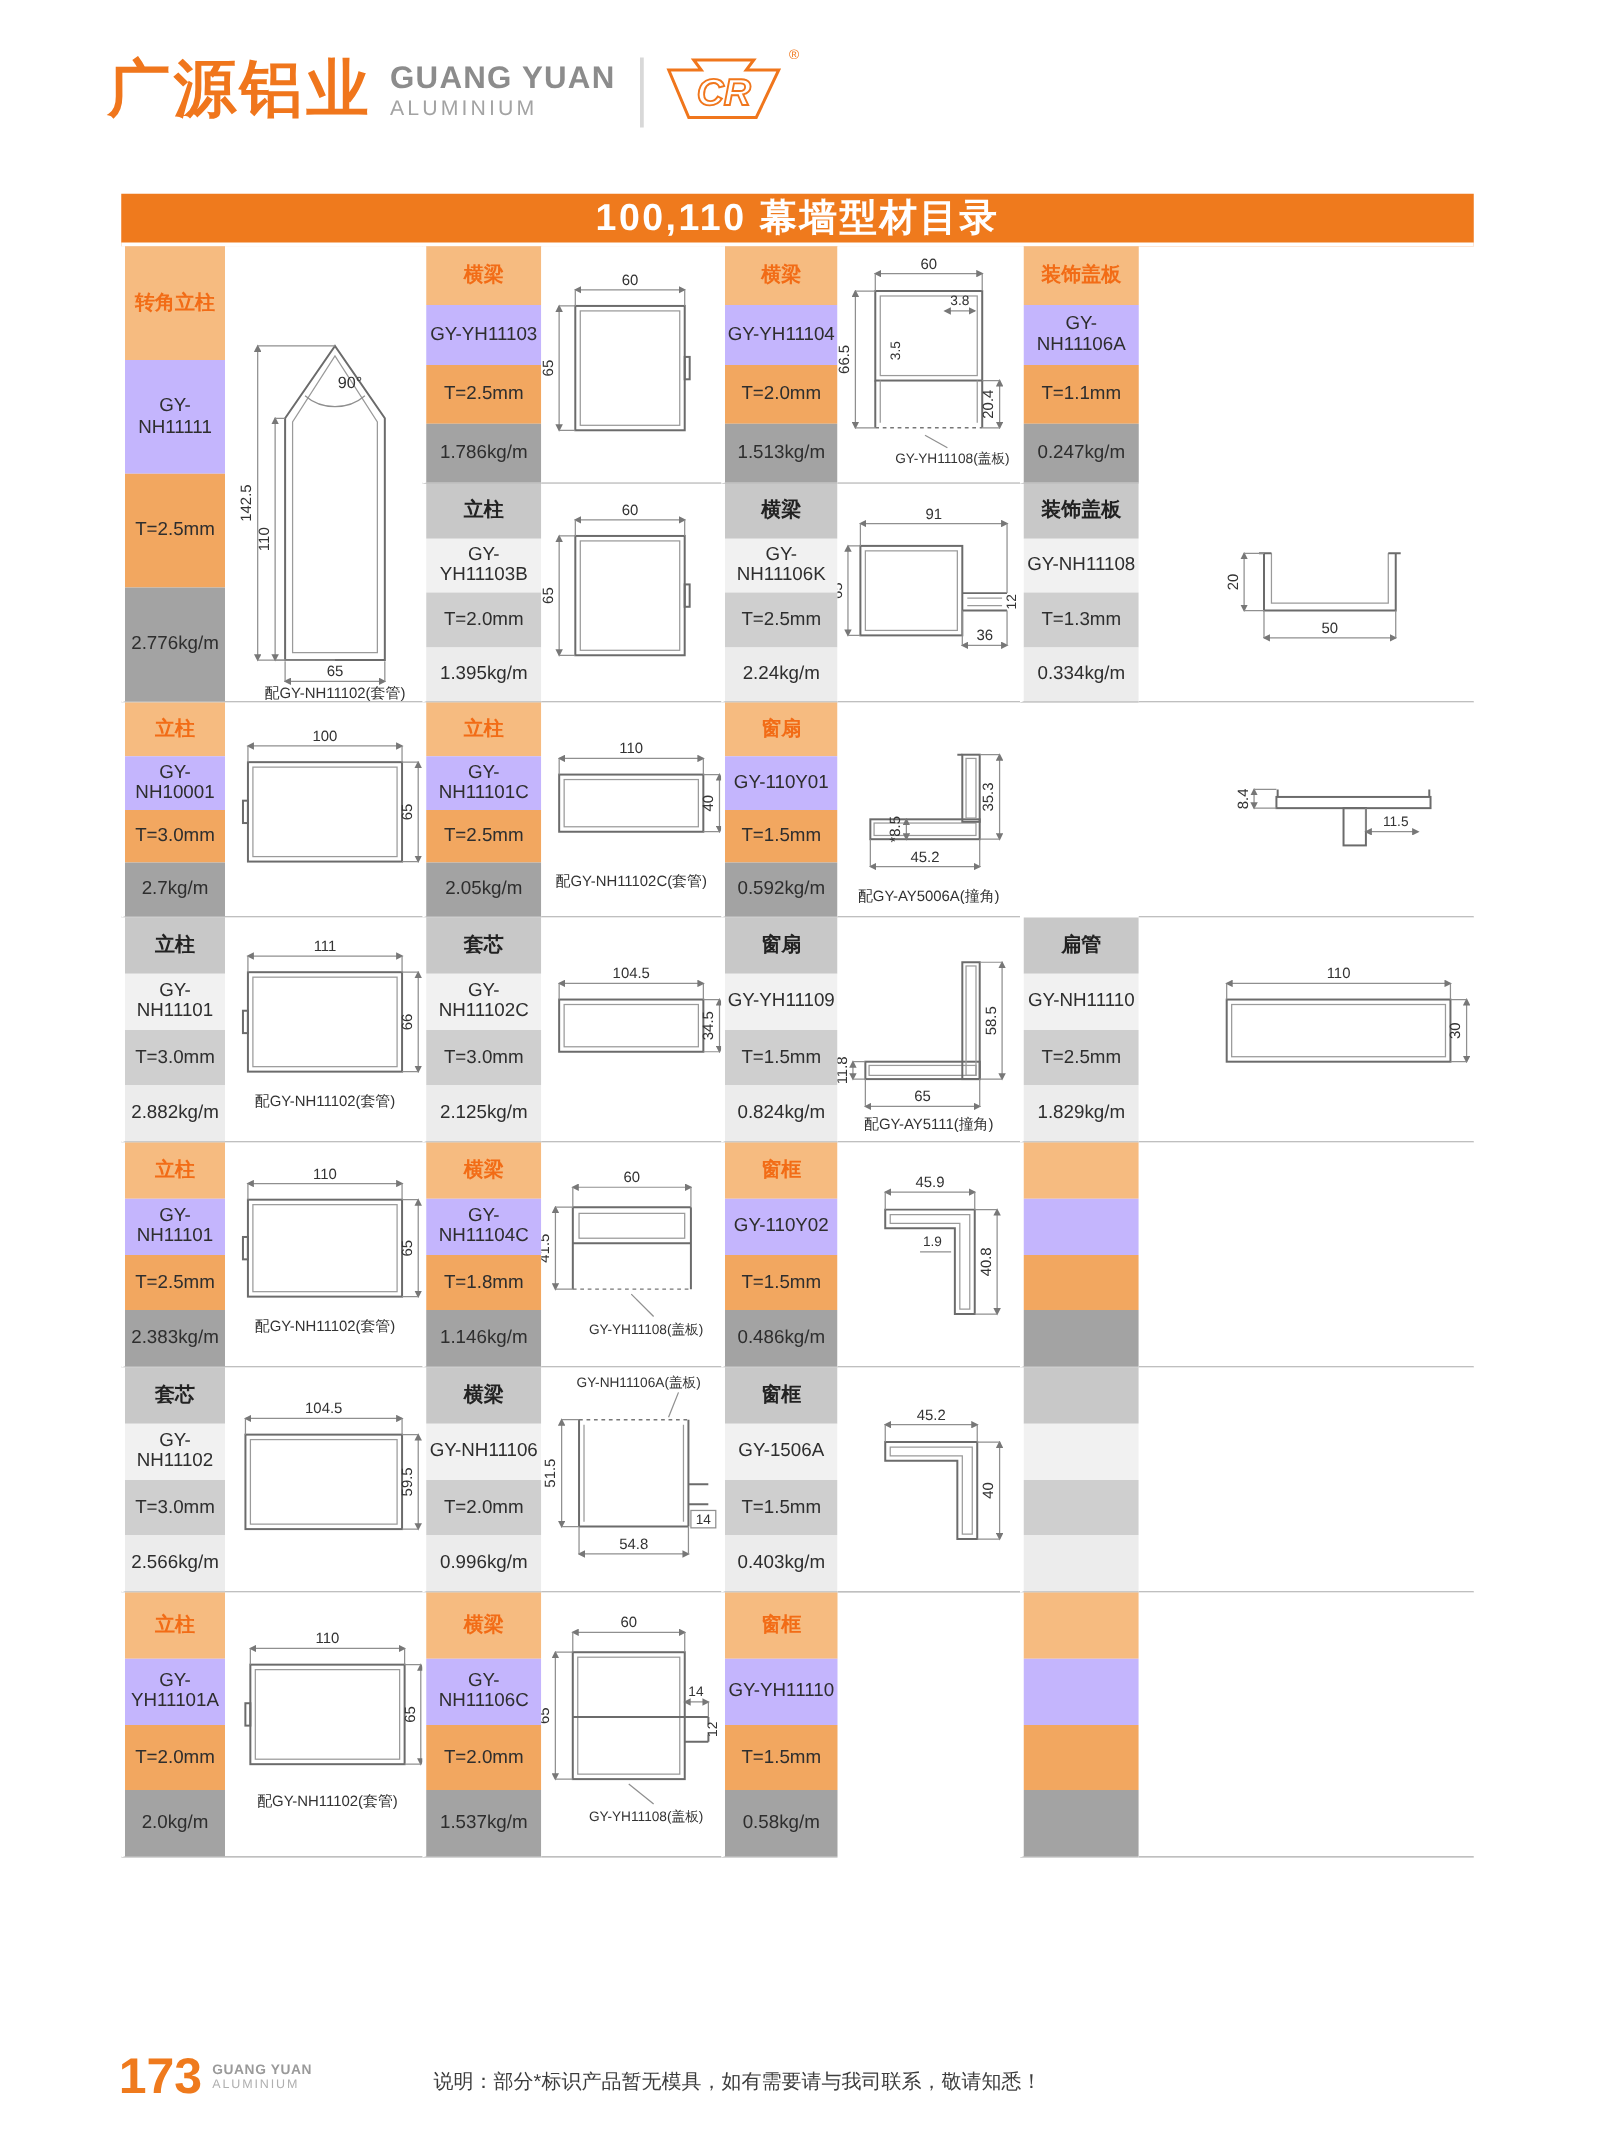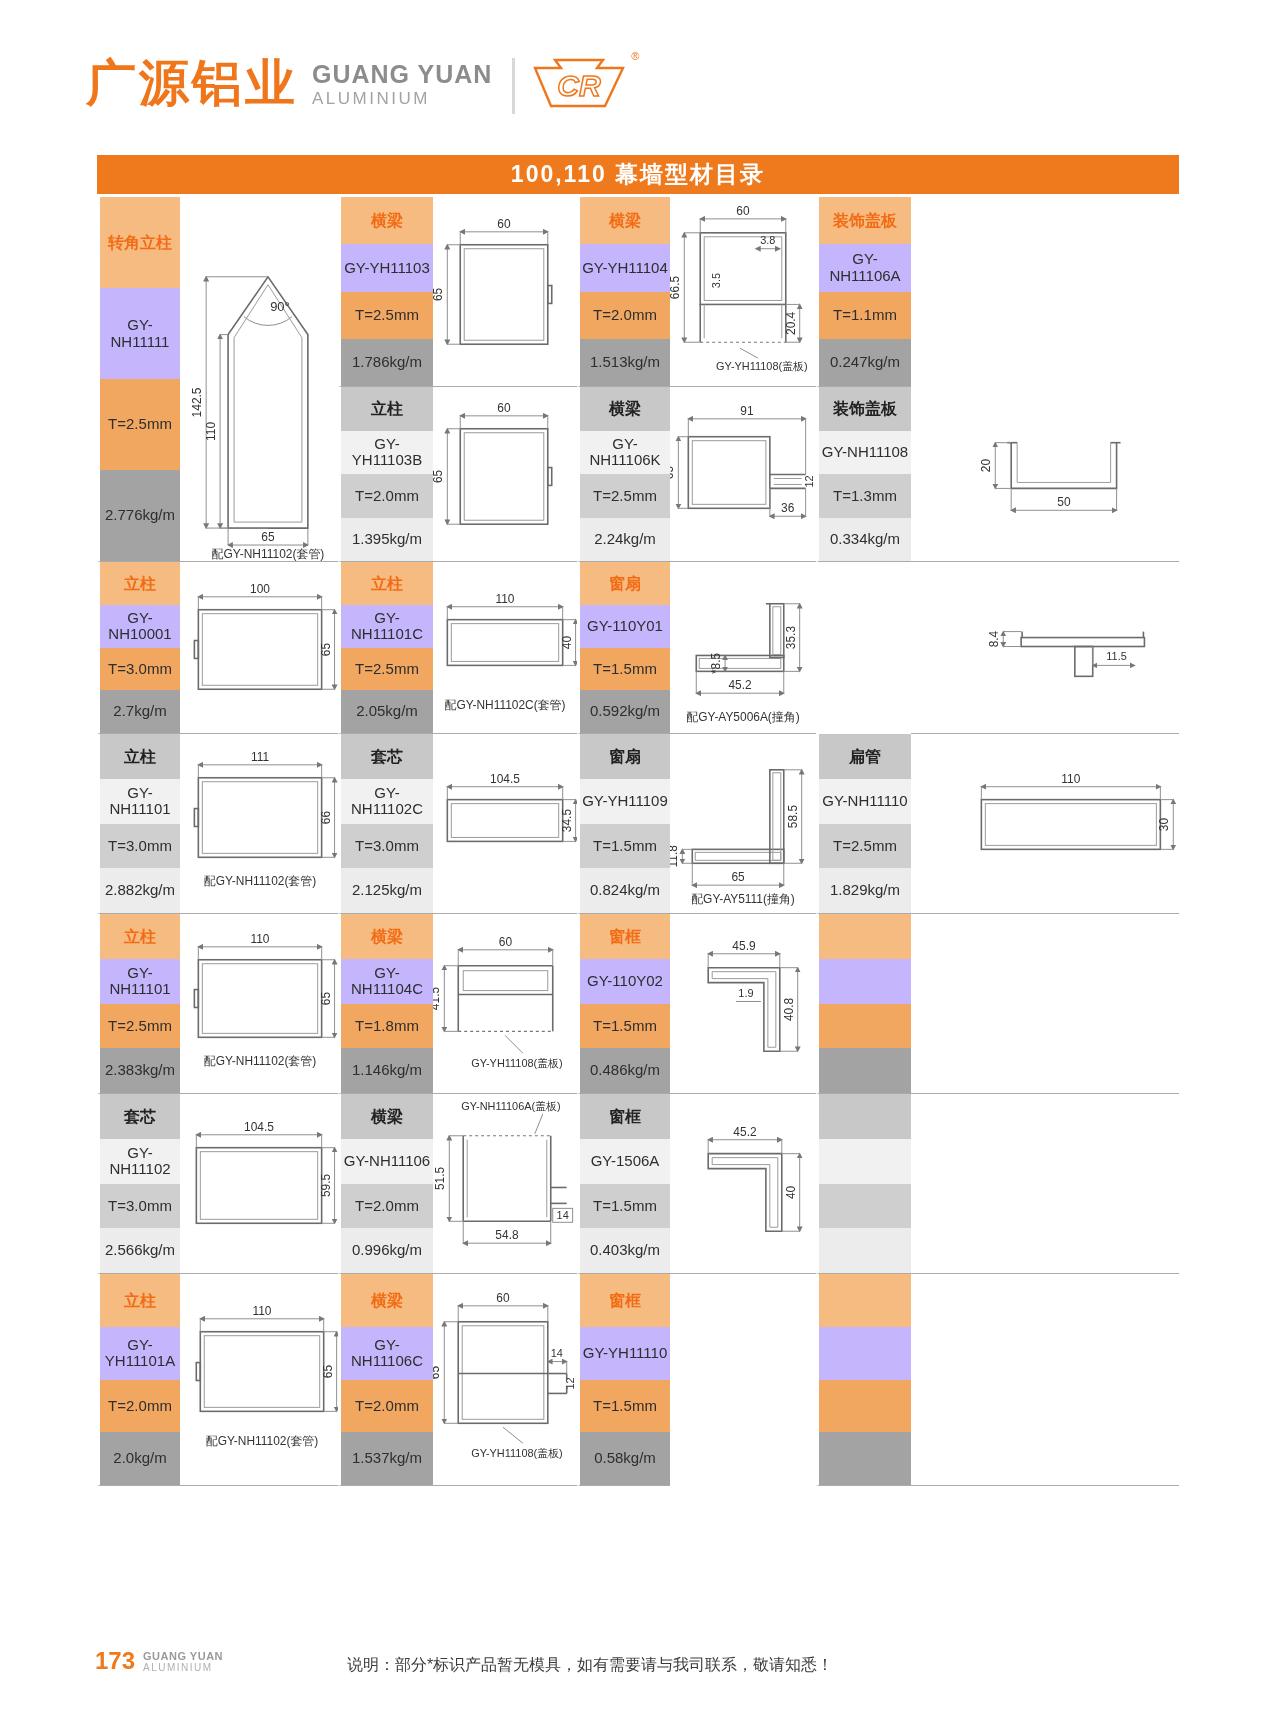--- a/index.html
+++ b/index.html
@@ -1,32 +1,32 @@
 <!DOCTYPE html>
 <html><head>
 <meta charset="utf-8">
 <style>
   html,body{margin:0;padding:0;background:#fff}
   .page{position:relative;width:1279px;height:1721px;background:#fff;font-family:"Liberation Sans",sans-serif;overflow:hidden}
 
   
-  .hdr{position:absolute;left:86px;top:52px;display:flex;align-items:flex-start}
+  .hdr{position:absolute;left:86px;top:40px;display:flex;align-items:flex-start}
   .logo-cn{font-size:50px;font-weight:900;color:#f0761c;letter-spacing:3px;line-height:62px}
   .logo-en{margin-left:14px;margin-top:8px}
   .en1{font-size:25px;font-weight:bold;color:#8c8c8c;letter-spacing:1px;line-height:28px}
   .en2{font-size:17px;color:#a3a3a3;letter-spacing:2.5px;line-height:22px}
   .vbar{width:3px;height:56px;background:#d8d8d8;margin:6px 16px 0 20px}
   .crlogo{position:relative;margin-top:4px}
   .reg{position:absolute;top:-6px;right:-12px;font-size:11px;color:#f0761c}
 
   
   .catalog{position:absolute;left:97px;top:155px;display:grid;
     grid-template-columns:83px 158px 95px 144px 93px 146px 95px 268px;
     grid-template-rows:42px 190px 175px 172px 180px 180px 180px 212px}
-  .tbar{grid-area:1/1/2/9;background:#ef7a1d;border-bottom:3px solid #fff;color:#fff;font-size:23px;font-weight:bold;
+  .tbar{grid-area:1/1/2/9;background:#ef7a1d;border-bottom:3px solid #fff;color:#fff;font-size:30px;font-weight:bold;
     display:flex;align-items:center;justify-content:center;letter-spacing:2px;box-sizing:border-box}
   .lc{display:flex;flex-direction:column;border-left:3px solid #fff;border-bottom:1px solid #ababab;box-sizing:border-box}
   .lc>div{flex:1;display:flex;align-items:center;justify-content:center;font-size:15px;color:#2e2e2e;text-align:center;line-height:1.1}
   .o .h{background:#f6bb80;color:#f26c16;font-weight:bold;font-size:16px}
   .o .c{background:#c4b5fd}
   .o .t{background:#f2a760}
   .o .w{background:#a3a3a3}
   .g .h{background:#c8c8c8;color:#222;font-weight:bold;font-size:16px}
   .g .c{background:#f1f1f1}
   .g .t{background:#cfcfcf}
@@ -36,21 +36,21 @@
 
   
   .pf{fill:none;stroke:#6b6b6b;stroke-width:1.6}
   .pf2{fill:none;stroke:#9a9a9a;stroke-width:1}
   .dl{fill:none;stroke:#8f8f8f;stroke-width:1}
   .dsh{fill:none;stroke:#777;stroke-width:1.1;stroke-dasharray:3 3}
   svg text{font-family:"Liberation Sans",sans-serif}
 
   
   .pageno{position:absolute;left:95px;top:1646px;display:flex;align-items:flex-start}
-  .pn{font-size:24px;font-weight:bold;color:#ef7a1d;line-height:30px}
+  .pn{font-size:40px;font-weight:bold;color:#ef7a1d;line-height:30px}
   .pbrand{margin-left:8px;margin-top:4px}
   .pb1{font-size:11px;font-weight:bold;color:#9a9a9a;letter-spacing:.5px}
   .pb2{font-size:10px;color:#b0b0b0;letter-spacing:1.5px}
   .note{position:absolute;left:0;width:1180px;top:1655px;text-align:center;font-size:16px;color:#3c3c3c}
 </style>
 </head>
 <body>
 
 <svg width="0" height="0" style="position:absolute">
   <defs>

